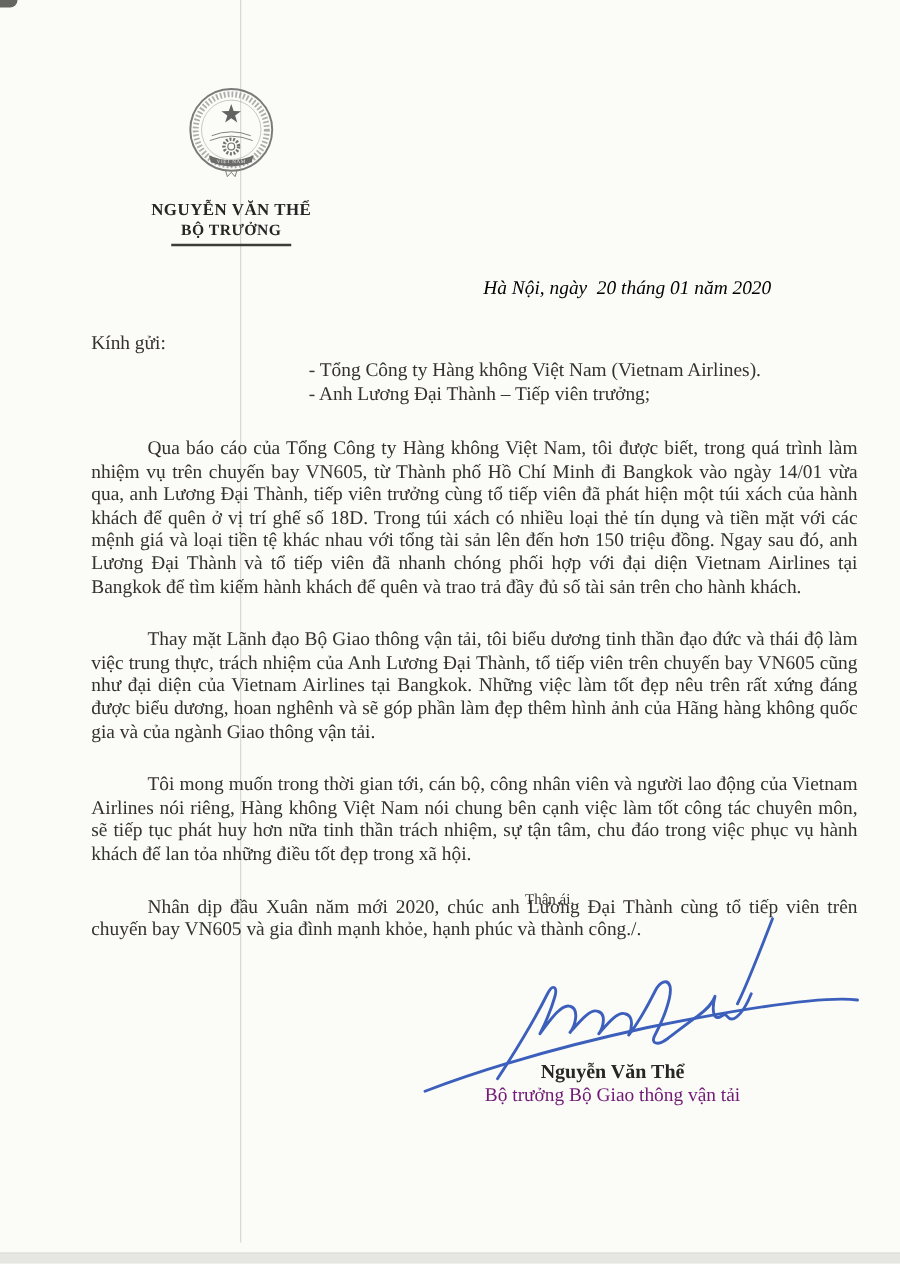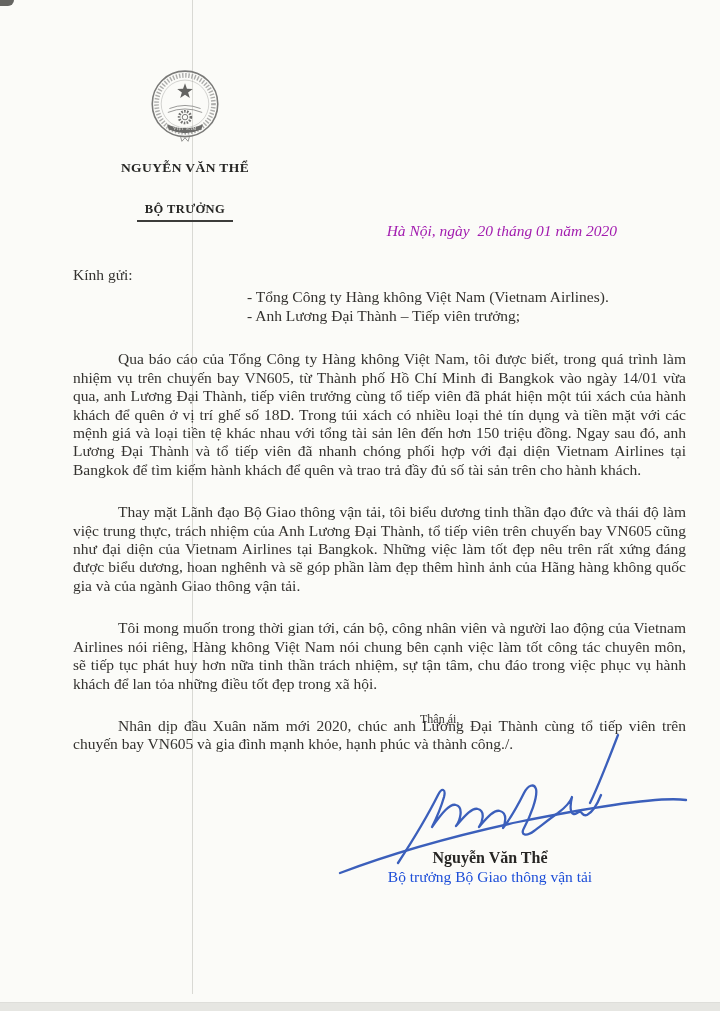--- a/index.html
+++ b/index.html
@@ -12,45 +12,45 @@
   .page{position:absolute;inset:0;}
   
   .fold-line{position:absolute;left:192px;top:0;width:1px;height:994px;background:#d9d9d4;}
   .bottom-strip{position:absolute;left:0;bottom:0;width:720px;height:8px;background:#e6e6e2;border-top:1px solid #dededa;}
   .corner-mark{position:absolute;left:0;top:0;width:14px;height:6px;background:#4a4a48;border-bottom-right-radius:6px;opacity:.85;}
 
   
   .header{position:absolute;left:75px;top:60px;width:220px;text-align:center;color:#262624;}
   .emblem{width:78px;height:78px;margin:8px auto 0;display:block;}
   .hdr-name{margin-top:13px;font-weight:bold;font-size:13.5px;letter-spacing:.4px;line-height:17px;}
-  .hdr-title{font-weight:bold;font-size:12.5px;letter-spacing:.4px;line-height:17px;margin-top:25px;}
+  .hdr-title{font-weight:bold;font-size:12.5px;letter-spacing:.4px;line-height:17px;}
   .hdr-org{font-weight:bold;font-size:14px;letter-spacing:.2px;line-height:19px;}
   .hdr-rule{width:96px;height:2px;background:#3c3c3a;margin:2px auto 0;}
 
   
   .dateline{
     position:absolute;top:222px;right:103px;
-    font-style:italic;font-size:15.5px;white-space:pre-wrap;color:#a21caf;
+    font-style:italic;font-size:15.5px;white-space:pre-wrap;color:#000000;
   }
 
   
   .letter-body{position:absolute;left:73px;top:266px;width:613px;font-size:15.5px;line-height:18.4px;}
   .salutation{}
   .recipients{margin-left:174px;margin-top:3px;line-height:19px;}
   .letter-body p{
     margin:24px 0 0 0;text-align:justify;text-indent:45px;font-family:Liberation Serif, serif;
   }
   .letter-body p.first{margin-top:25px;}
 
   
   .valediction{position:absolute;top:712px;left:420px;width:140px;text-align:left;font-size:12px;}
   .signature{position:absolute;left:328px;top:725px;width:364px;height:152px;}
   .signblock{position:absolute;top:848px;left:340px;width:300px;text-align:center;}
   .signer-name{font-weight:bold;font-size:16px;line-height:19px;color:#272624;}
-  .signer-title{font-size:15.5px;line-height:19px;color:#1d4ed8;}
+  .signer-title{font-size:15.5px;line-height:19px;color:#701a75;}
 </style>
 </head>
 <body>
 
 <div class="page">
 
   <div class="fold-line"></div>
   <div class="corner-mark"></div>
 
   <div class="header">

